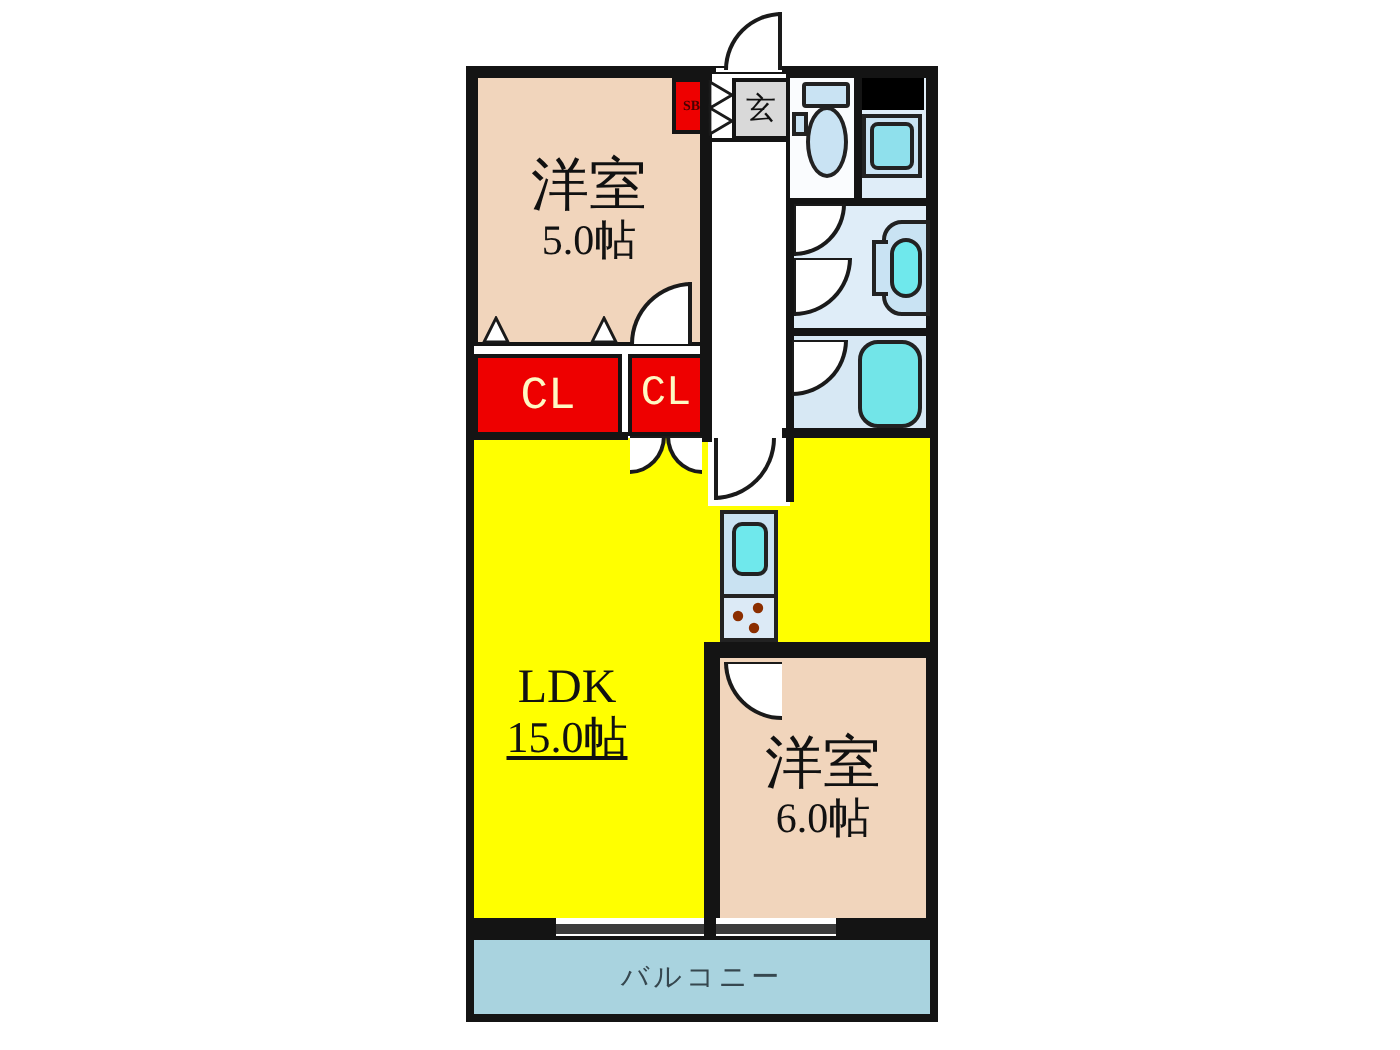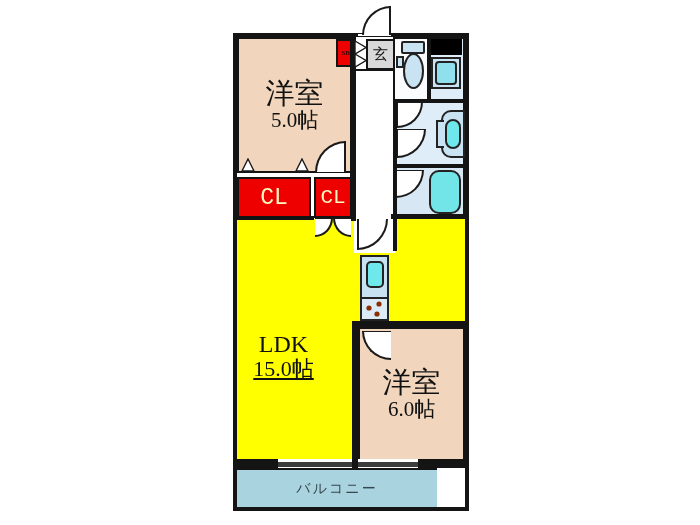--- a/index.html
+++ b/index.html
@@ -139,17 +139,17 @@
   </div>
   <div class="abs door bl" style="left:125px;top:294px;width:29px;height:29px;"></div>
 
   <div class="abs" style="left:0;top:422px;width:228px;height:9px;background:#fff;"></div>
   <div class="abs wall" style="left:0;top:422px;width:41px;height:9px;"></div>
   <div class="abs" style="left:41px;top:425px;width:74px;height:5px;background:var(--window_gray);"></div>
   <div class="abs wall" style="left:115px;top:422px;width:6px;height:9px;"></div>
   <div class="abs" style="left:121px;top:425px;width:60px;height:5px;background:var(--window_gray);"></div>
   <div class="abs wall" style="left:181px;top:422px;width:47px;height:9px;"></div>
 
-  <div class="abs balcony" style="left:0;top:431px;width:200px;height:39px;">
+  <div class="abs balcony" style="left:0;top:431px;width:228px;height:39px;">
     <span>バルコニー</span>
   </div>
 
 </div>
 
 </body></html>

